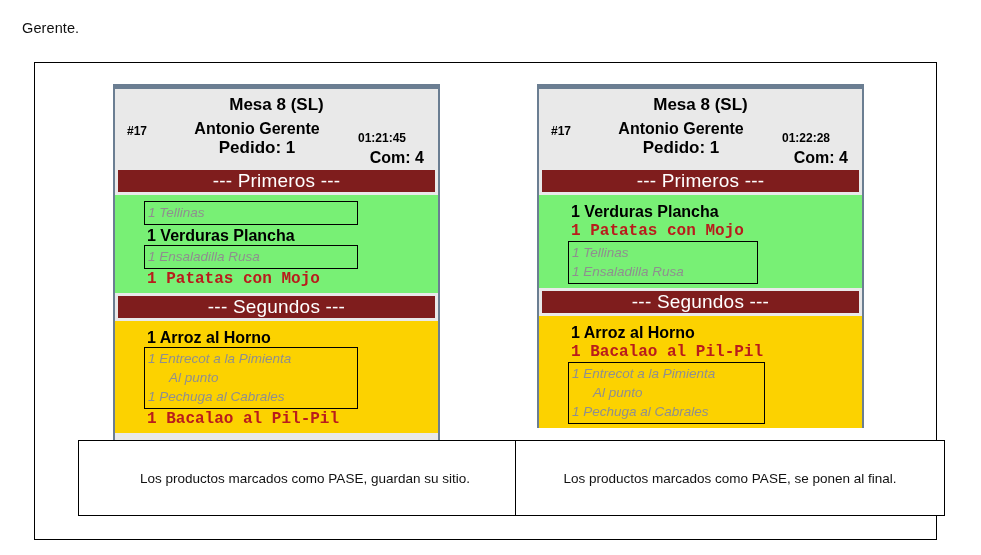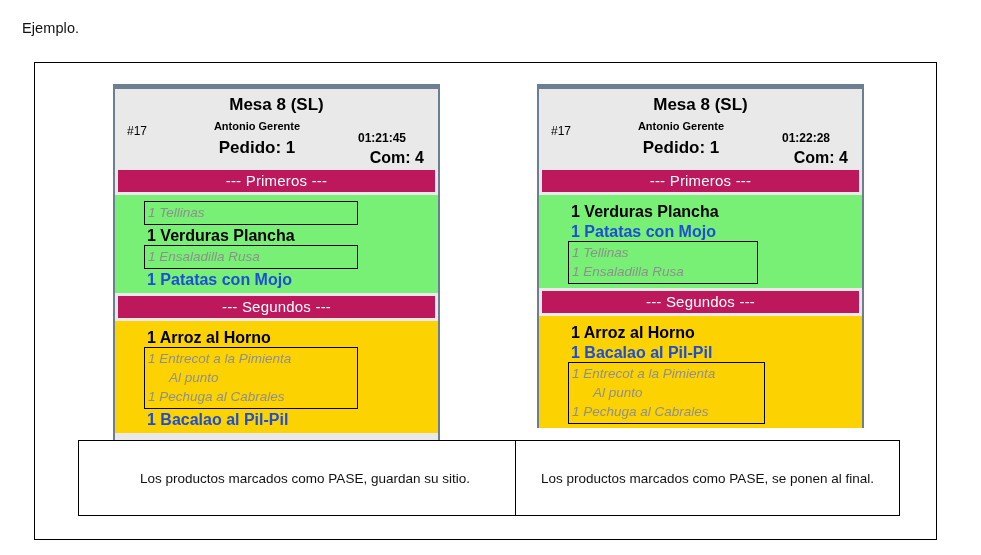--- a/index.html
+++ b/index.html
@@ -61,29 +61,29 @@
     font-size: 17px;
     font-weight: bold;
     padding-top: 6px;
     color: #000;
   }
   .ticket-num {
     position: absolute;
     left: 12px;
     top: 35px;
     font-size: 12px;
-    font-weight: normal;
+    font-weight: bold;
   }
   .ticket-waiter {
     position: absolute;
     left: 52px;
     top: 31px;
     width: 180px;
     text-align: center;
-    font-size: 11px;
+    font-size: 16px;
     font-weight: bold;
   }
   .ticket-order {
     position: absolute;
     left: 52px;
     top: 49px;
     width: 180px;
     text-align: center;
     font-size: 17px;
     font-weight: bold;
@@ -98,45 +98,45 @@
   .ticket-guests {
     position: absolute;
     right: 14px;
     top: 60px;
     font-size: 16px;
     font-weight: bold;
   }
 
   .course-bar {
     margin: 3px 3px 3px 3px;
-    background: #be185d;
+    background: #7f1d1d;
     color: #ffffff;
     text-align: center;
-    font-size: 15px;
+    font-size: 19px;
     height: 22px;
     line-height: 22px;
     letter-spacing: .2px;
   }
 
   .course-body {
     padding: 6px 0 4px 12px;
     position: relative;
   }
   .course-body.primeros { background: #78f075; }
   .course-body.segundos { background: #fcd200; }
 
   .item {
     font-size: 16px;
     font-weight: bold;
     padding: 2.5px 0 2.5px 20px;
     line-height: 15px;
     white-space: nowrap;
   }
   .item.normal   { color: #000000; }
-  .item.marked   { color: #1d4ed8; }
+  .item.marked   { color: #b91c1c; font-family: Liberation Mono, monospace; }
 
   .pase-group {
     border: 1.6px solid #000000;
     box-sizing: border-box;
     margin-left: 17px;
     padding: 1px 0 2px 0;
   }
   .pase-item {
     font-size: 13.5px;
     font-style: italic;
@@ -156,31 +156,31 @@
   .note-box {
     position: absolute;
     border: 1.4px solid #000000;
     box-sizing: border-box;
     background: #ffffff;
     display: flex;
     align-items: center;
     justify-content: center;
   }
   #note-left  { left: 78px;  top: 440px; width: 454px; height: 76px; }
-  #note-right { left: 515px; top: 440px; width: 385px; height: 76px; }
+  #note-right { left: 515px; top: 440px; width: 430px; height: 76px; }
   .note-text {
     font-size: 13.5px;
     color: #111111;
     text-align: center;
   }
 </style>
 </head>
 <body>
 
-<div class="doc-label">Ejemplo.</div>
+<div class="doc-label">Gerente.</div>
 
 <div class="outer-frame"></div>
 
 <div class="kds-panel" id="panel-left">
   <div class="ticket-head">
     <div class="ticket-title">Mesa 8 (SL)</div>
     <div class="ticket-num">#17</div>
     <div class="ticket-waiter">Antonio Gerente</div>
     <div class="ticket-order">Pedido: 1</div>
     <div class="ticket-time">01:21:45</div>

